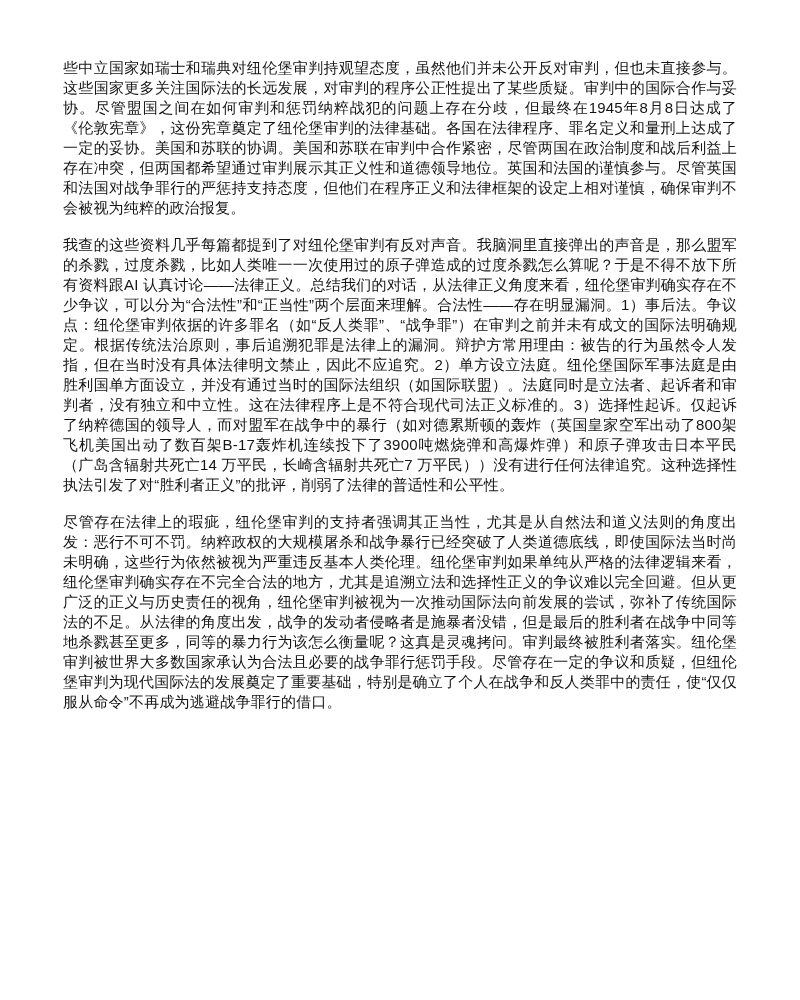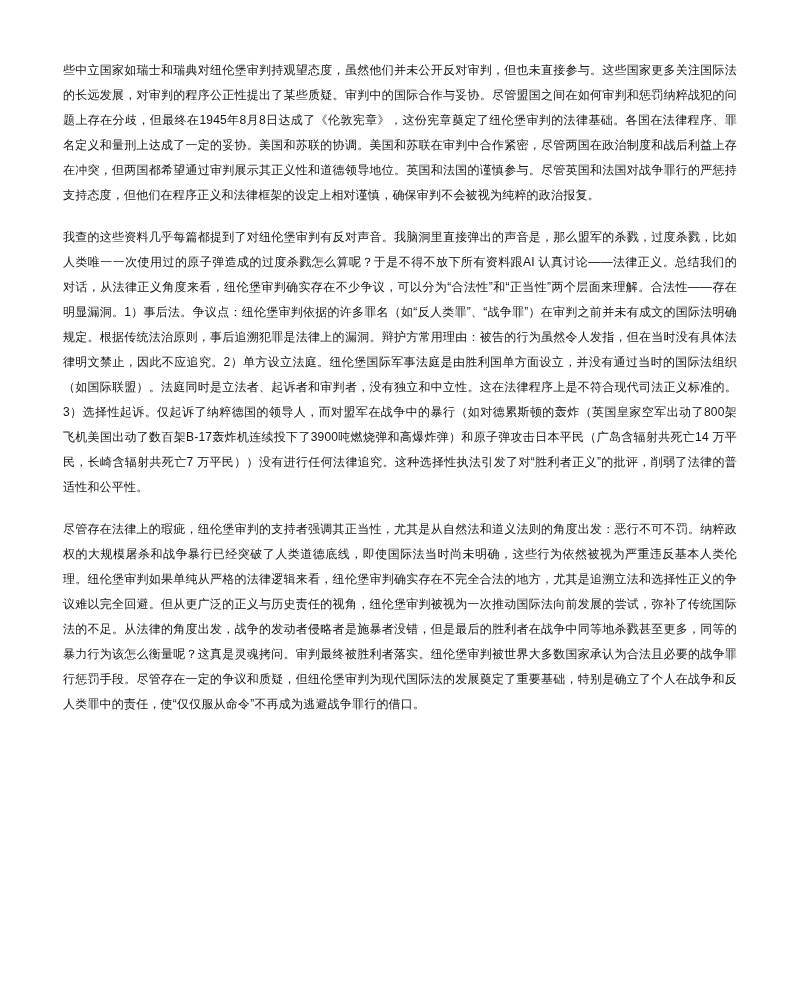--- a/index.html
+++ b/index.html
@@ -15,22 +15,22 @@
   }
   .page {
     box-sizing: border-box;
     width: 800px;
     height: 1000px;
     padding: 58px 63px 0 63px;
     background: #ffffff;
   }
   .para {
     margin: 0 0 17px 0;
-    font-size: 12px;
-    line-height: 25px;
+    font-size: 15px;
+    line-height: 20px;
     color: #141414;
     text-align: justify;
     letter-spacing: 0.2px;
     word-break: break-all;
   }
 </style>
 </head>
 <body>
 
 <div class="page">

